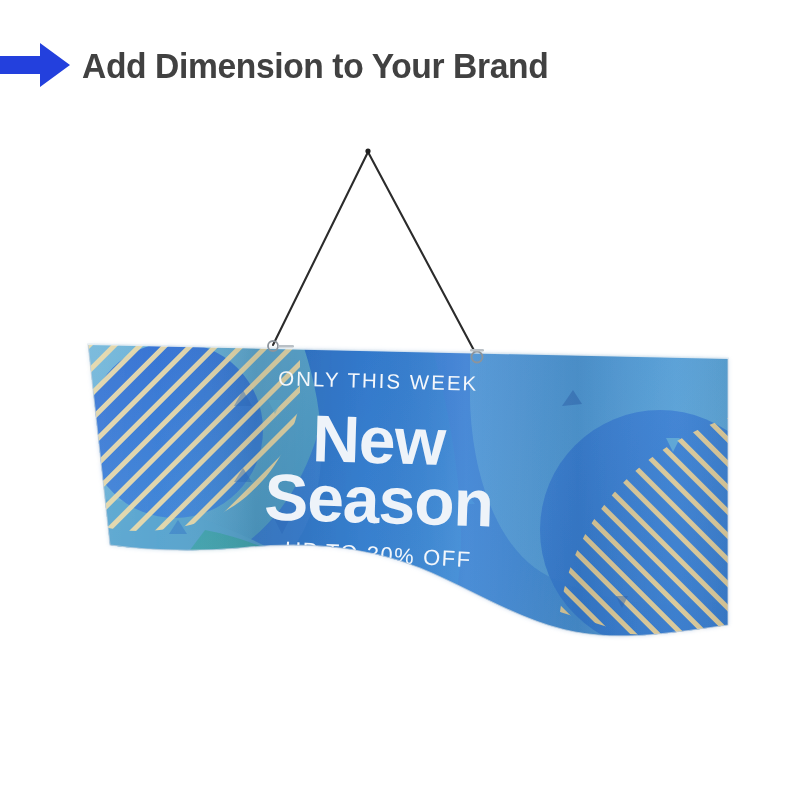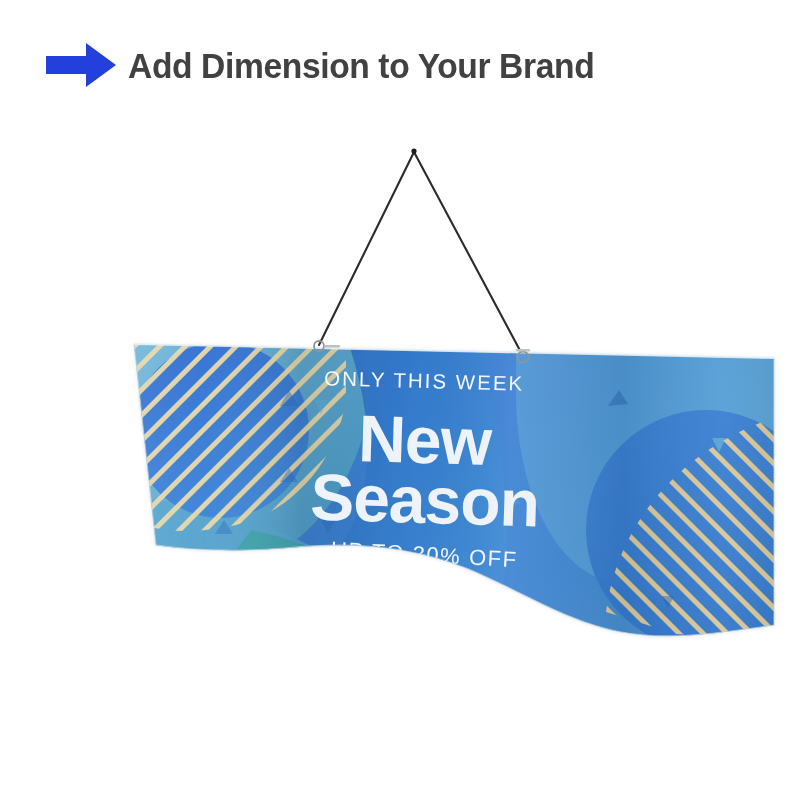--- a/index.html
+++ b/index.html
@@ -12,21 +12,20 @@
     background: #ffffff;
     font-family: "Liberation Sans", sans-serif;
     overflow: hidden;
   }
 
   #page {
     position: relative;
     width: 642px;
     height: 800px;
     background: #ffffff;
-    margin-left: 46px;
   }
 
   
   .header-row {
     position: absolute;
     left: 0;
     top: 34px;
     width: 800px;
     height: 62px;
     display: flex;

